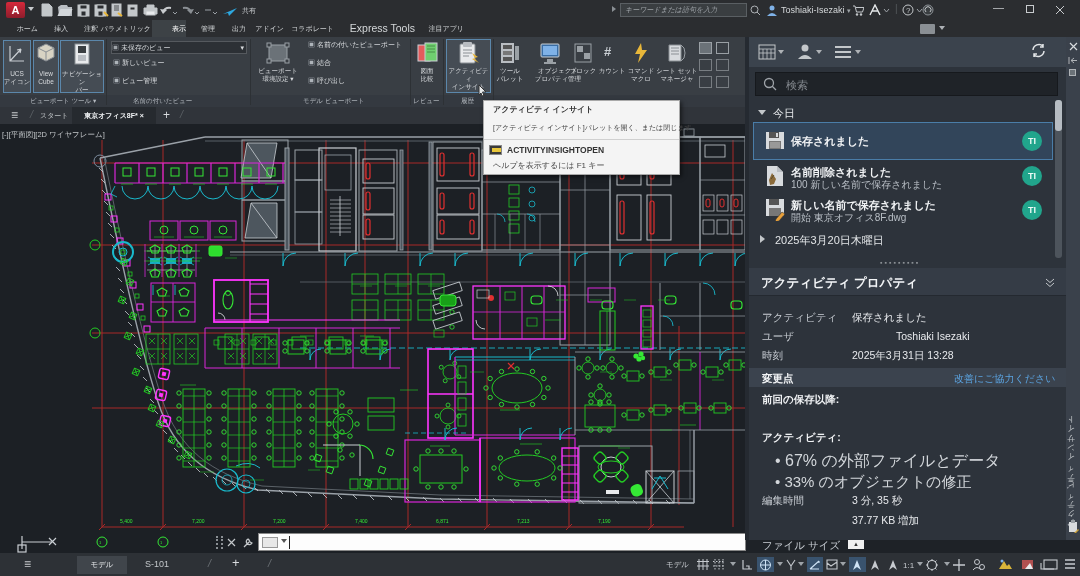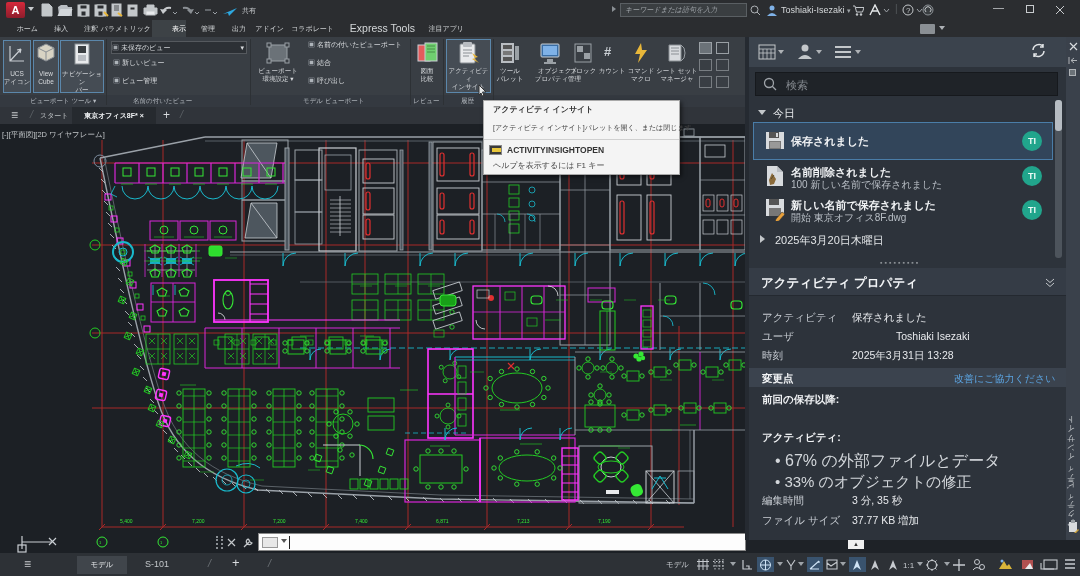--- a/index.html
+++ b/index.html
@@ -1128,21 +1128,21 @@
     <div class="abs pval" style="left:852px;top:349px;">2025年3月31日 13:28</div>
 <div class="abs" style="left:749px;top:368px;width:317px;height:19px;background:#3b434e;"></div>
 <div class="abs" style="left:762px;top:372px;color:#f0f2f4;font-size:10.5px;font-weight:bold;">変更点</div>
 <div class="abs" style="left:954px;top:372px;color:#5ba3e0;font-size:10px;">改善にご協力ください</div>
 <div class="abs" style="left:762px;top:393px;color:#f0f2f4;font-size:10.5px;font-weight:bold;">前回の保存以降:</div>
 <div class="abs" style="left:762px;top:431px;color:#f0f2f4;font-size:10.5px;font-weight:bold;">アクティビティ:</div>
 <div class="abs" style="left:775px;top:451px;color:#d3d7db;font-size:16px;">• 67% の外部ファイルとデータ</div>
 <div class="abs" style="left:775px;top:473px;color:#d3d7db;font-size:15px;">• 33% のオブジェクトの修正</div>
 <div class="abs plabel" style="left:762px;top:494px;">編集時間</div>
     <div class="abs pval" style="left:852px;top:494px;">3 分, 35 秒</div>
-<div class="abs plabel" style="left:762px;top:514px;">ファイル サイズ</div>
+<div class="abs plabel" style="left:762px;top:539px;">ファイル サイズ</div>
     <div class="abs pval" style="left:852px;top:514px;">37.77 KB 増加</div>
 <svg class="abs" style="left:1069px;top:42px;" width="9" height="9">
       <path d="M1,1 L8,8 M8,1 L1,8" stroke="#d8dbde" stroke-width="1.2"></path>
     </svg>
 <svg class="abs" style="left:1068px;top:56px;" width="10" height="9">
       <path d="M1,1 v7 M3,4.5 h6 M6,2 l-3,2.5 l3,2.5" stroke="#aeb2b6" fill="none"></path>
     </svg>
 <div class="abs" style="left:1069px;top:69px;width:7px;height:7px;border:1px solid #aeb2b6;background:#6b7278;"></div>
 <div class="abs" style="left:1067px;top:420px;color:#c3c7ca;font-size:8px;writing-mode:vertical-rl;transform:rotate(180deg);">アクティビティ インサイト</div>
 <svg class="abs" style="left:1068px;top:520px;" width="11" height="13">

